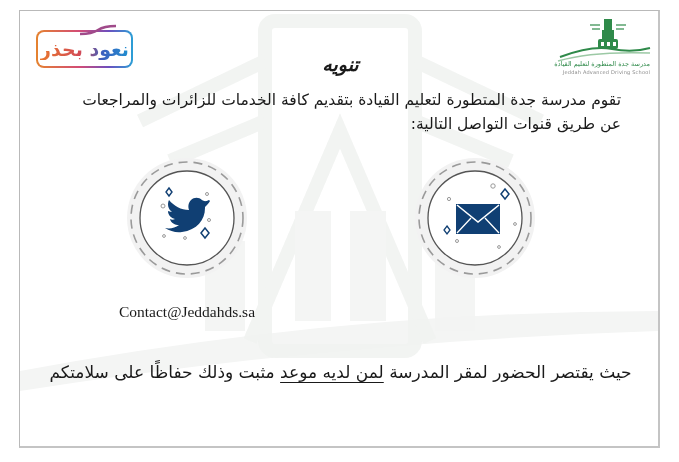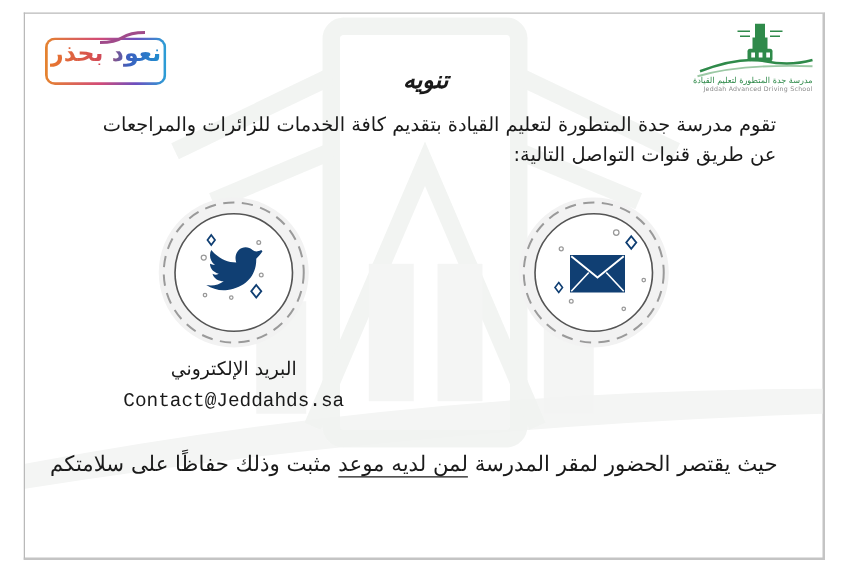--- a/index.html
+++ b/index.html
@@ -22,47 +22,47 @@
   .logo-school .en {
     position: absolute; right: 2px; top: 54px; font-size: 5px; color: #8a8a8a; white-space: nowrap; letter-spacing: 0.2px;
   }
 
   .badge {
     position: absolute; left: 16px; top: 19px; width: 97px; height: 38px;
     border: 2.5px solid transparent; border-radius: 8px; box-sizing: border-box;
     background:
       linear-gradient(#fff,#fff) padding-box,
       linear-gradient(90deg,#e5832f,#d24b77 45%,#6c4fbf 75%,#2a9fd6) border-box;
-    display: flex; justify-content: center;
+    display: flex; align-items: center; justify-content: center;
   }
   .badge span {
     font-family: "DejaVu Sans", sans-serif; font-weight: bold; font-size: 19px; direction: rtl;
     background: linear-gradient(90deg,#e8772e,#d34a56 45%,#3b5fbf 70%,#1f8fd0);
     -webkit-background-clip: text; background-clip: text; color: transparent;
   }
   .badge .swoosh { position: absolute; left: 40px; top: -8px; width: 40px; height: 12px; }
 
   .title {
     position: absolute; left: 0; width: 641px; top: 42px; text-align: center;
     font-size: 19px; font-weight: bold; direction: rtl; font-style: italic;
   }
   .intro {
     position: absolute; left: 40px; width: 561px; top: 77px; text-align: right;
     font-size: 15.5px; line-height: 24px; direction: rtl;
   }
 
   .channel { position: absolute; width: 200px; text-align: center; }
   .channel .circle-wrap { position: relative; width: 124px; height: 124px; margin: 0 auto; }
   .channel .label { font-size: 15px; direction: rtl; margin-top: 6px; }
-  .channel .value { font-size: 15.5px; margin-top: 8px; font-family: Liberation Mono, monospace; }
+  .channel .value { font-size: 15.5px; margin-top: 23px; font-family: Liberation Serif, serif; }
   .ch-twitter { left: 355px; top: 145px; }
   .ch-email { left: 67px; top: 145px; }
 
   .closing {
-    position: absolute; left: 20px; width: 601px; top: 345px; text-align: left;
+    position: absolute; left: 20px; width: 601px; top: 345px; text-align: center;
     font-size: 17px; line-height: 33px; direction: rtl;
   }
   .closing u { text-underline-offset: 4px; }
 </style>
 </head>
 <body>
 
 <div class="frame">
 
   <svg class="bg-sweep" viewBox="0 0 641 438">
@@ -144,20 +144,19 @@
         <path d="M84 44 C80 46 79 45 77 44 C74 41 69 41 66 44 C63 47 63 51 64 54 C56 54 49 50 44 44 C42 48 43 53 47 56 C45 56 44 55 43 55 C43 59 46 62 50 63 C48 64 47 64 45 63 C46 67 50 69 54 69 C50 72 45 73 40 72 C45 75 51 77 57 76 C72 74 80 64 80 52 L80 51 C82 49 84 47 85 45 Z" fill="#103f73"></path>
         <path d="M44 32 L47 36 L44 40 L41 36 Z" fill="#fff" stroke="#103f73" stroke-width="1.4"></path>
         <path d="M80 72 L84 77 L80 82 L76 77 Z" fill="#fff" stroke="#103f73" stroke-width="1.5"></path>
         <circle cx="38" cy="50" r="2" fill="none" stroke="#999"></circle>
         <circle cx="82" cy="38" r="1.5" fill="none" stroke="#999"></circle>
         <circle cx="84" cy="64" r="1.5" fill="none" stroke="#999"></circle>
         <circle cx="39" cy="80" r="1.4" fill="none" stroke="#999"></circle>
         <circle cx="60" cy="82" r="1.4" fill="none" stroke="#999"></circle>
       </svg>
     </div>
-    <div class="label">البريد الإلكتروني</div>
     <div class="value">Contact@Jeddahds.sa</div>
   </div>
 
   <div class="closing">
     <span>حيث يقتصر الحضور لمقر المدرسة </span><u>لمن لديه موعد</u><span> مثبت وذلك حفاظًا على سلامتكم</span>
   </div>
 </div>
 
 </body></html>

